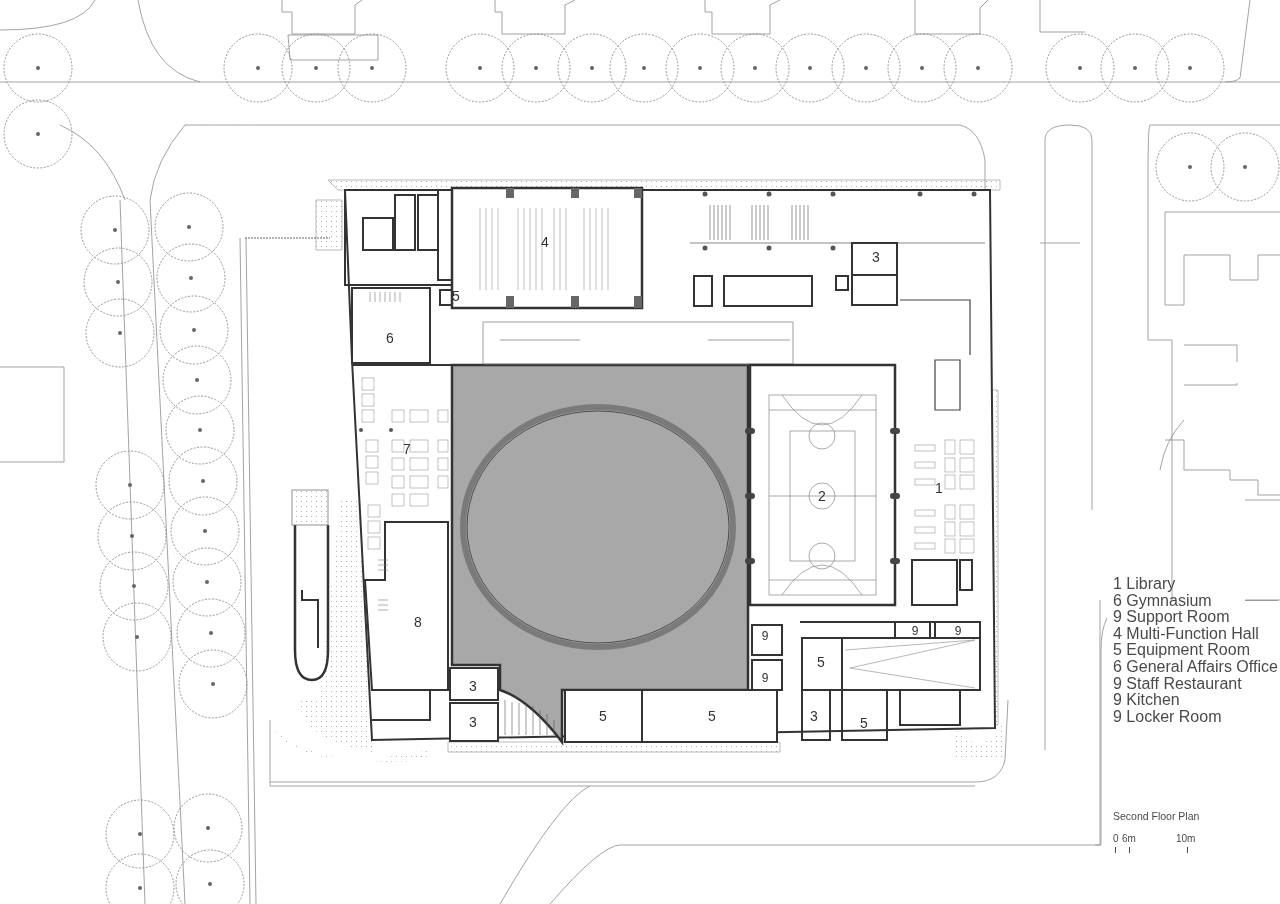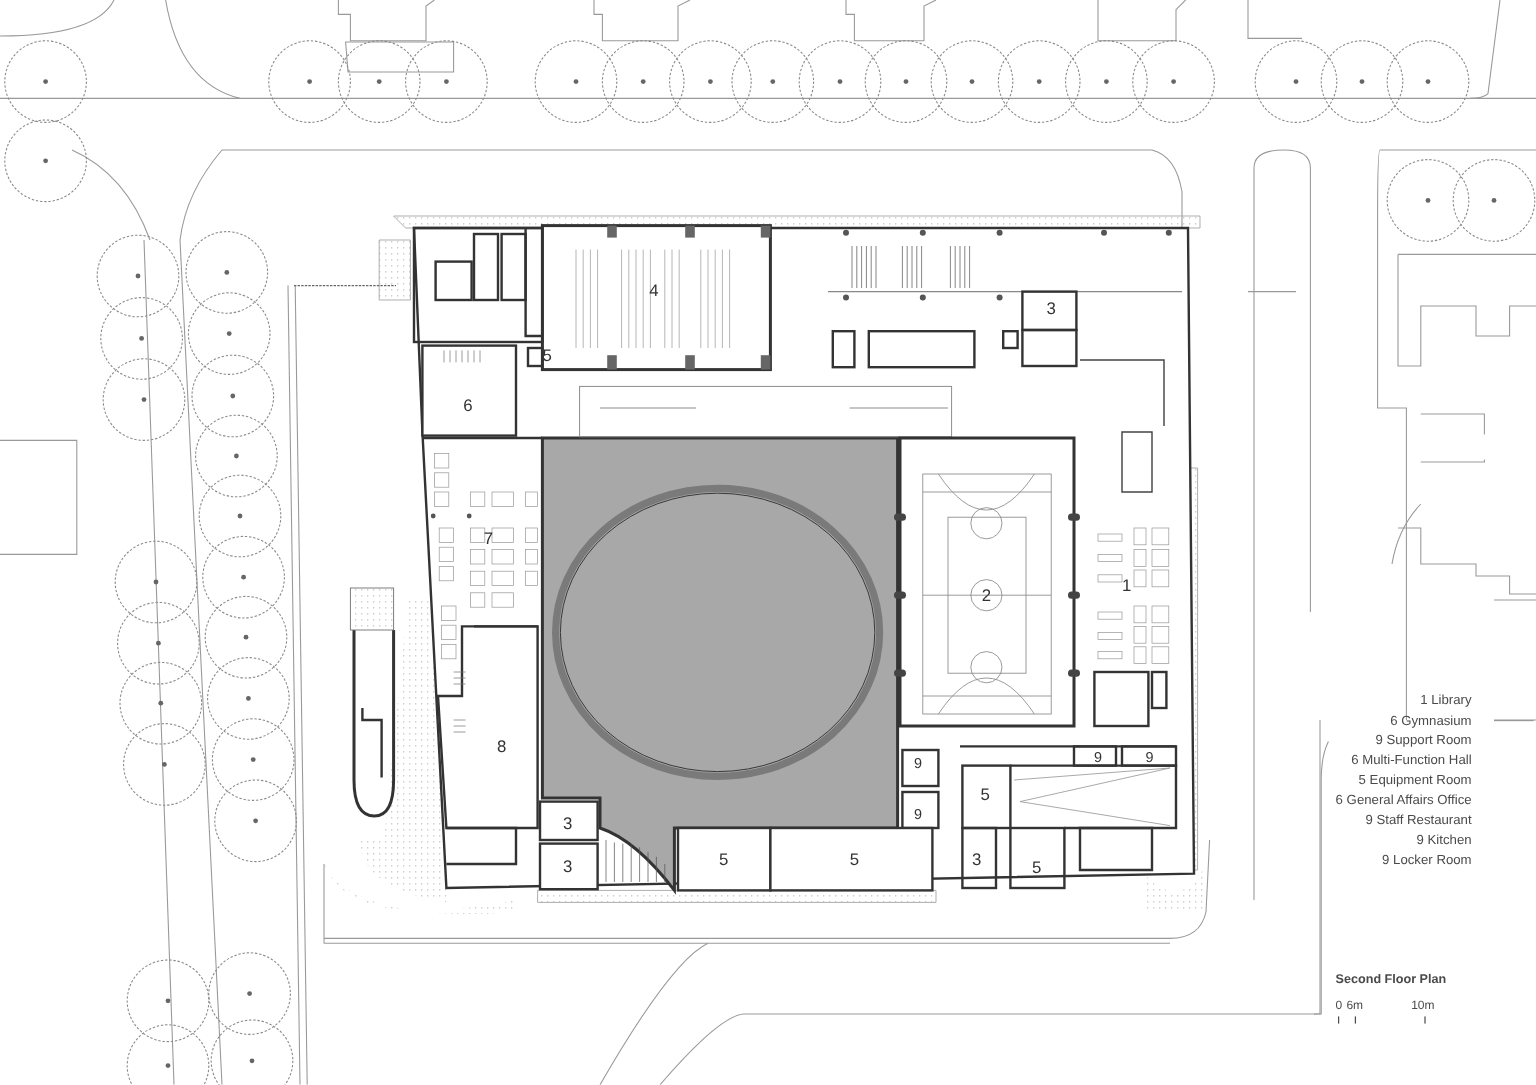--- a/index.html
+++ b/index.html
@@ -1,20 +1,20 @@
 <!DOCTYPE html>
 <html><head>
 <meta charset="utf-8">
 <style>
   html, body { margin: 0; padding: 0; background: #ffffff; }
   body { width: 1280px; height: 904px; position: relative; overflow: hidden; font-family: "Liberation Sans", sans-serif; }
   #plan { position: absolute; left: 0; top: 0; }
-  .legend { position: absolute; left: 1113px; top: 576px; font-size: 11px; color: #4a4a4a; line-height: 16.6px; text-align: right; }
+  .legend { position: absolute; left: 1113px; top: 576px; font-size: 16px; color: #4a4a4a; line-height: 16.6px; }
   .legend div { white-space: nowrap; }
-  .title { position: absolute; left: 1113px; top: 810px; font-size: 10.5px; color: #4a4a4a; font-weight: bold; }
+  .title { position: absolute; left: 1113px; top: 810px; font-size: 10.5px; color: #4a4a4a; }
   .scale { position: absolute; left: 1113px; top: 833px; font-size: 10px; color: #4a4a4a; width: 100px; height: 24px; }
   .scale span { position: absolute; top: 0; }
   .tick { position: absolute; top: 14px; width: 1px; height: 6px; background: #4a4a4a; }
   .room-label { font-family: "Liberation Sans", sans-serif; font-size: 14px; fill: #333; text-anchor: middle; dominant-baseline: middle; }
 </style>
 </head>
 <body>
 
 <svg id="plan" width="1280" height="904" viewBox="0 0 1280 904">
   <defs>
@@ -391,21 +391,21 @@
 
 <svg style="position:absolute;left:1095px;top:610px" width="30" height="260">
   <path d="M 12 8 Q 6 20 6 40 L 6 235 L 0 235" fill="none" stroke="#999" stroke-width="0.9"></path>
 </svg>
 <div style="position:absolute;left:1245px;top:600px;width:33px;height:1px;background:#999"></div>
 
 <div class="legend">
   <div>1 Library</div>
   <div>6 Gymnasium</div>
   <div>9 Support Room</div>
-  <div>6 Multi-Function Hall</div>
+  <div>4 Multi-Function Hall</div>
   <div>5 Equipment Room</div>
   <div>6 General Affairs Office</div>
   <div>9 Staff Restaurant</div>
   <div>9 Kitchen</div>
   <div>9 Locker Room</div>
 </div>
 
 <div class="title">Second Floor Plan</div>
 
 <div class="scale">

